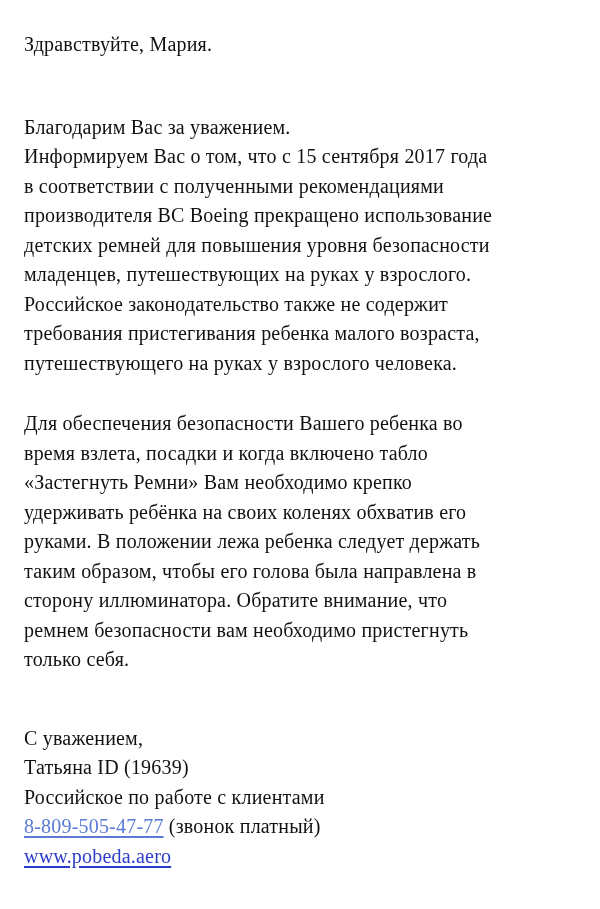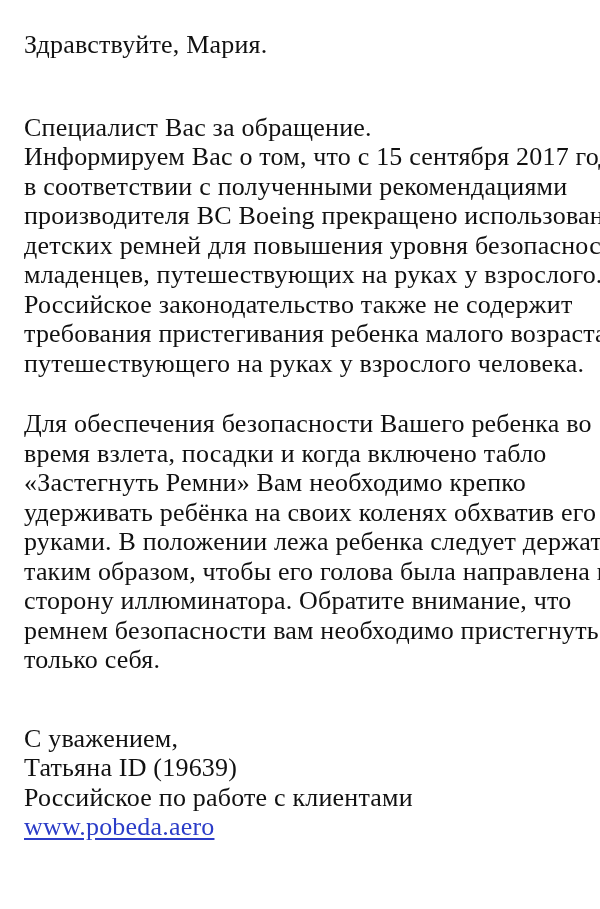--- a/index.html
+++ b/index.html
@@ -11,21 +11,21 @@
     height: 909px;
     background: var(--page-bg, #ffffff);
     overflow: hidden;
   }
   .email {
     box-sizing: border-box;
     width: 492px;
     height: 909px;
     padding: 30px 20px 0 24px;
     font-family: "Liberation Serif", "DejaVu Serif", serif;
-    font-size: 26px;
+    font-size: 20px;
     line-height: 29.5px;
     color: var(--text-color, #111111);
     letter-spacing: 0.2px;
   }
   .para, .line {
     white-space: pre;
   }
   .thanks {
     margin-top: 53px;
   }
@@ -49,21 +49,21 @@
     color: var(--website-link-color, #2b3cc8);
     text-align: center;
   }
 </style>
 </head>
 <body>
 
 <div class="email">
   <div class="line greeting">Здравствуйте, Мария.</div>
 
-  <div class="line thanks">Специалист Вас за обращение.</div>
+  <div class="line thanks">Благодарим Вас за уважением.</div>
 
   <div class="para p1">Информируем Вас о том, что с 15 сентября 2017 года
 в соответствии с полученными рекомендациями
 производителя ВС Boeing прекращено использование
 детских ремней для повышения уровня безопасности
 младенцев, путешествующих на руках у взрослого.
 Российское законодательство также не содержит
 требования пристегивания ребенка малого возраста,
 путешествующего на руках у взрослого человека.</div>
 
@@ -74,15 +74,16 @@
 руками. В положении лежа ребенка следует держать
 таким образом, чтобы его голова была направлена в
 сторону иллюминатора. Обратите внимание, что
 ремнем безопасности вам необходимо пристегнуть
 только себя.</div>
 
   <div class="signature">
     <div class="line">С уважением,</div>
     <div class="line">Татьяна ID (19639)</div>
     <div class="line">Российское по работе с клиентами</div>
+    <div class="line phone-line"><a class="link phone" href="#">8-809-505-47-77</a><span> (звонок платный)</span></div>
     <div class="line"><a class="link site" href="#">www.pobeda.aero</a></div>
   </div>
 </div>
 
 </body></html>

